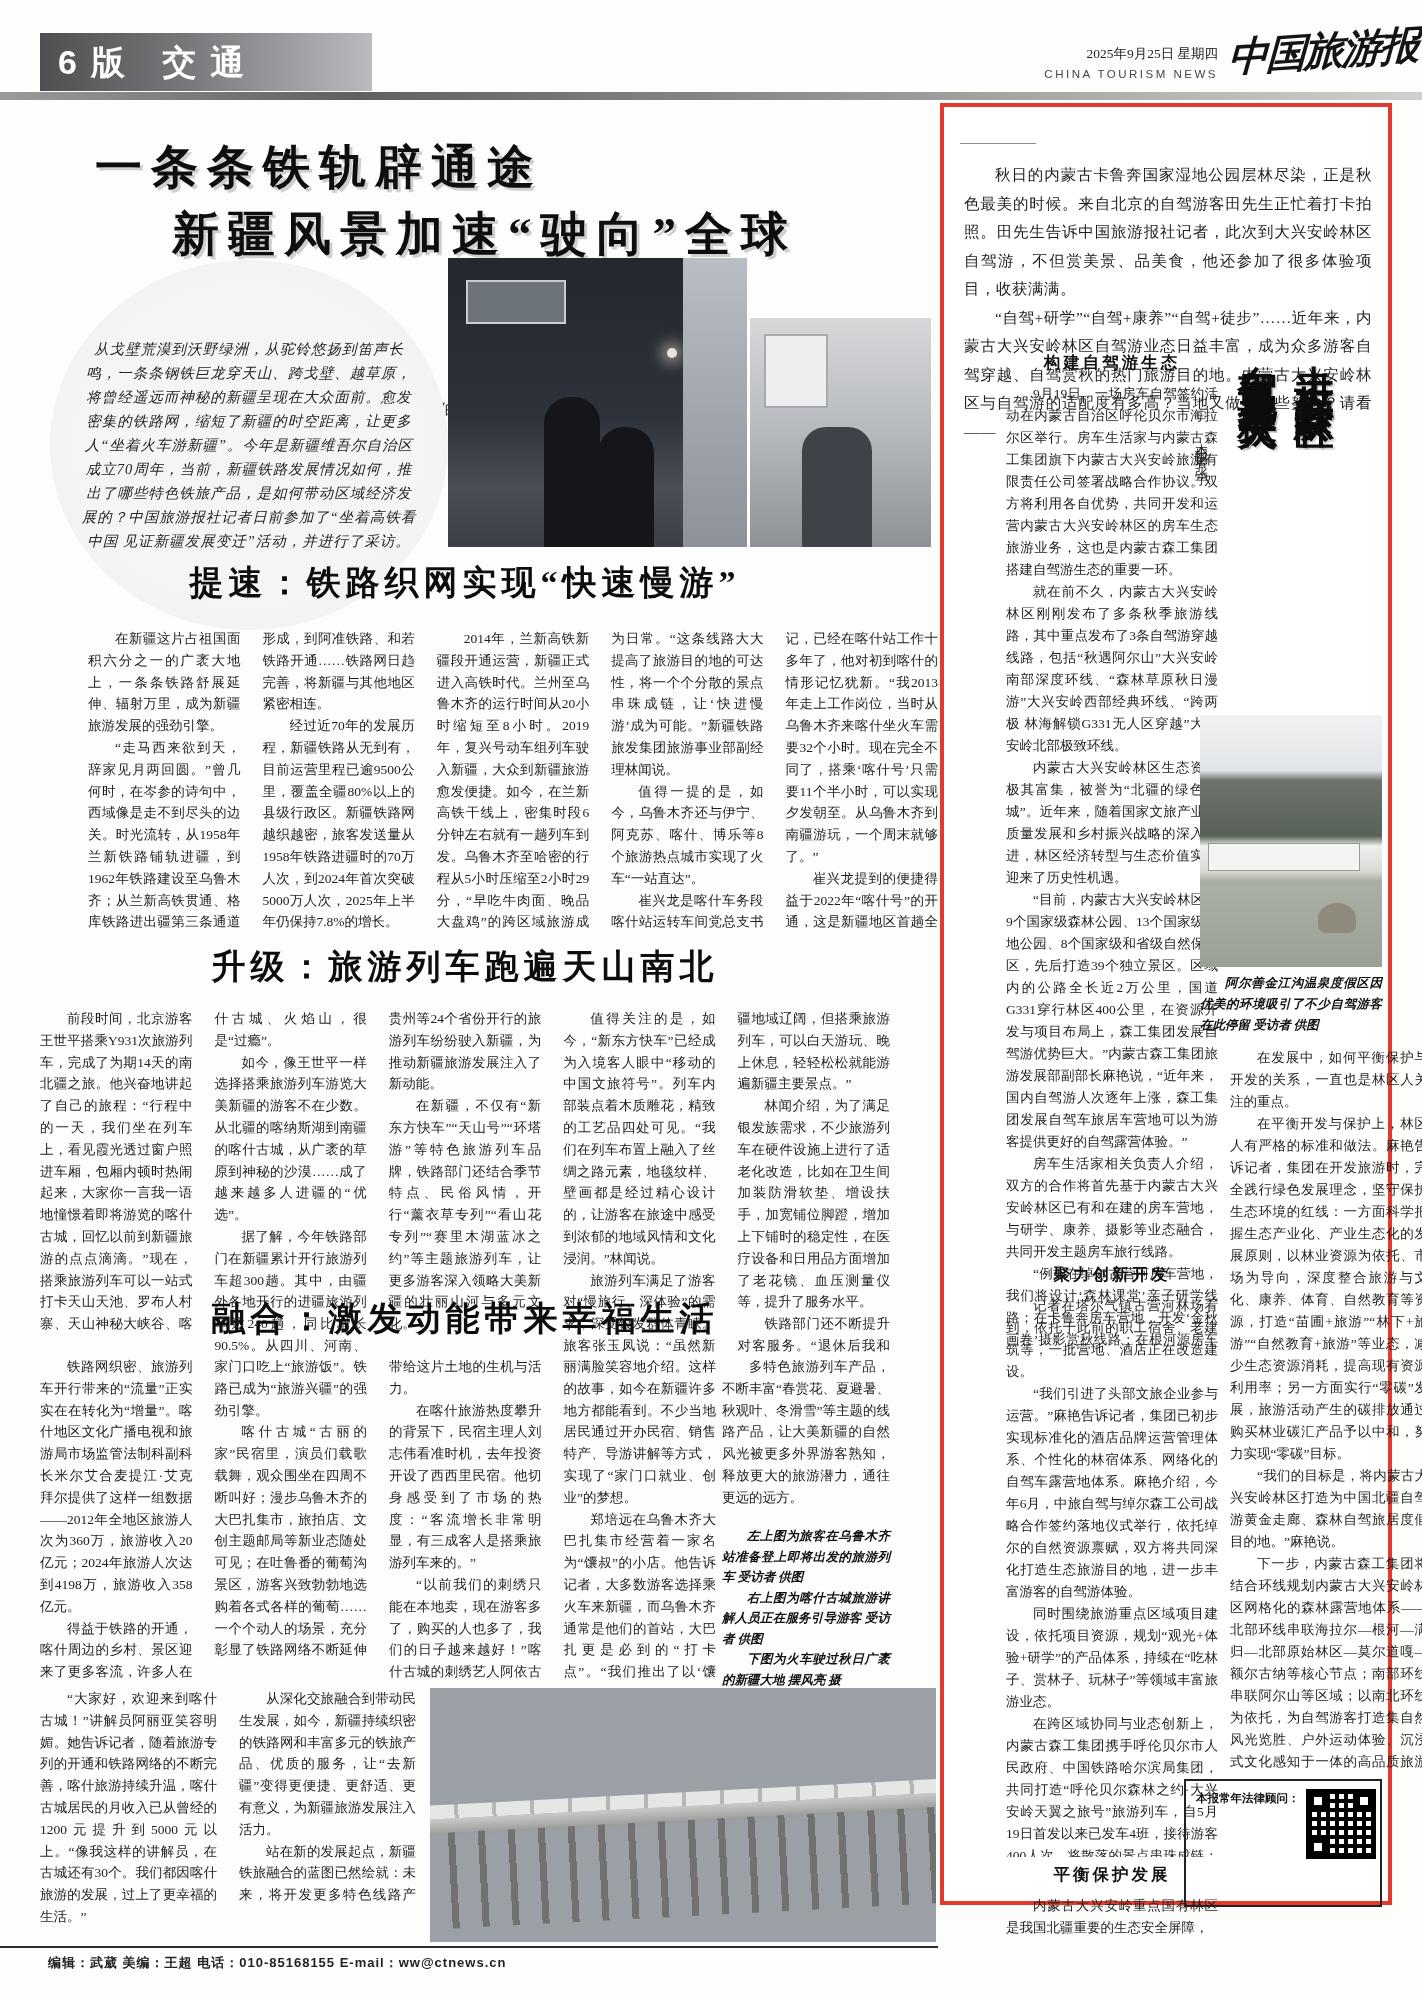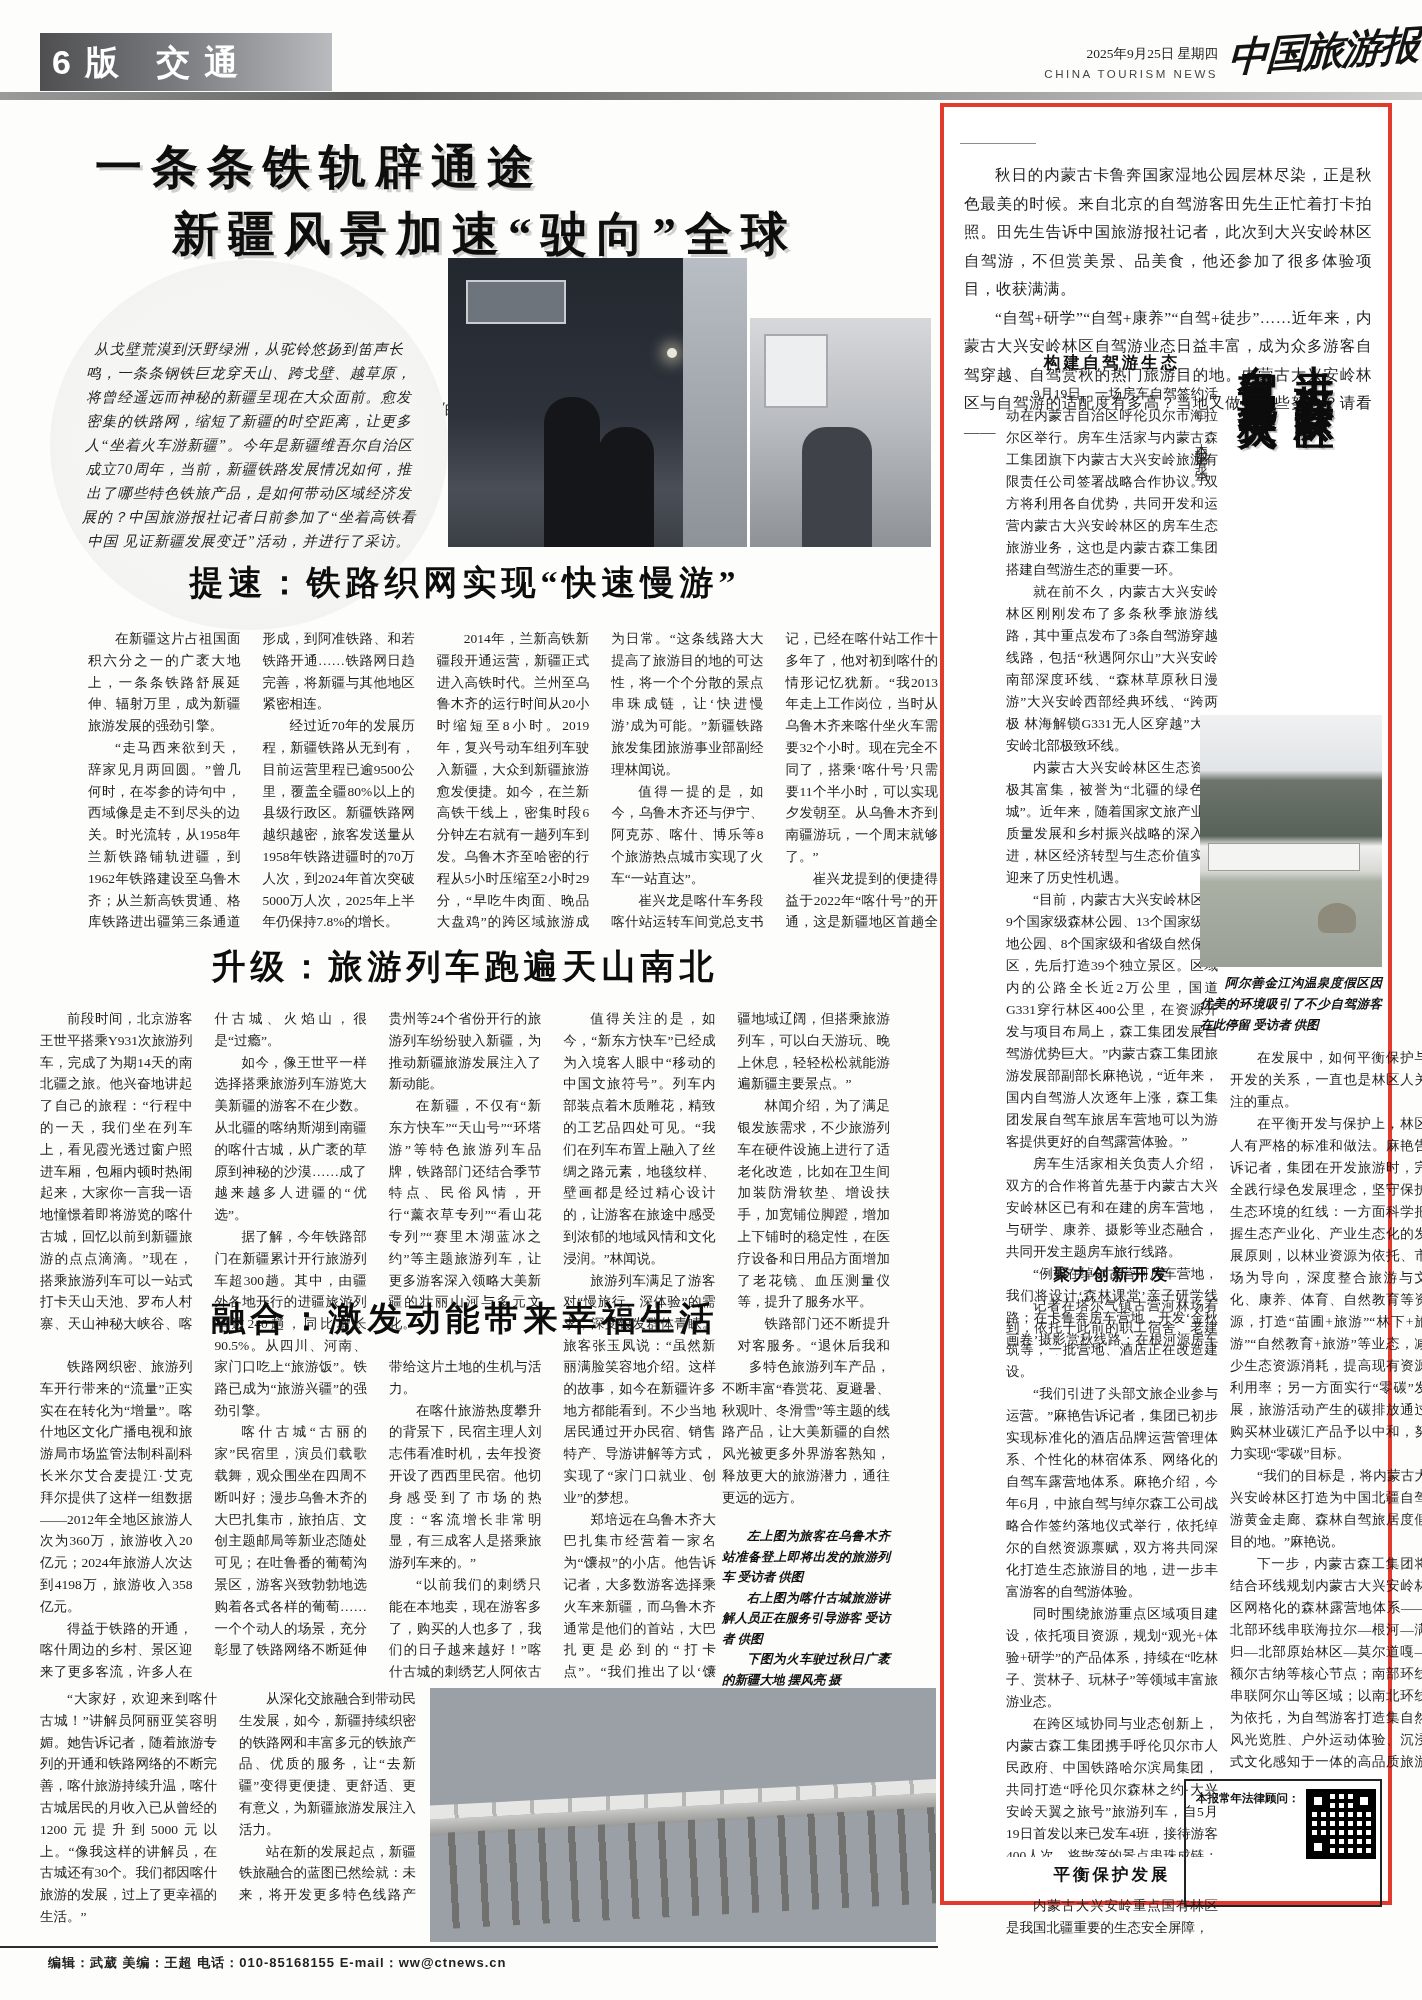--- a/index.html
+++ b/index.html
@@ -6,25 +6,25 @@
   body{
     width:1422px;height:2000px;position:relative;background:#fdfdfc;
     font-family:"Liberation Serif","DejaVu Serif",serif;color:#1b1b1b;
     overflow:hidden;
   }
   .abs{position:absolute;}
   p{margin:0 0 0 0;text-indent:2em;text-align:justify;}
 
   
   .edition-box{
-    left:40px;top:33px;width:292px;height:58px;
+    left:40px;top:33px;width:332px;height:58px;
     background:linear-gradient(90deg,#4f4f51 0%,#77797c 45%,#b9bbbe 100%);
     color:#fff;font-family:"Liberation Sans","DejaVu Sans",sans-serif;
     font-size:34px;font-weight:bold;letter-spacing:14px;
-    line-height:58px;padding-left:12px;box-sizing:border-box;
+    line-height:58px;padding-left:18px;box-sizing:border-box;
   }
   .date-block{left:1008px;top:44px;width:210px;text-align:right;line-height:20px;}
   .date-cn{font-size:13.5px;font-weight:normal;color:#222;}
   .date-en{font-size:11.5px;letter-spacing:2.5px;color:#444;font-family:"Liberation Sans","DejaVu Sans",sans-serif;}
   .masthead{
     left:1228px;top:24px;width:180px;font-size:40px;font-weight:bold;
     font-style:italic;transform:rotate(-4deg) skewX(-6deg);color:#141414;
     letter-spacing:-2px;white-space:nowrap;
   }
   .header-rule{

